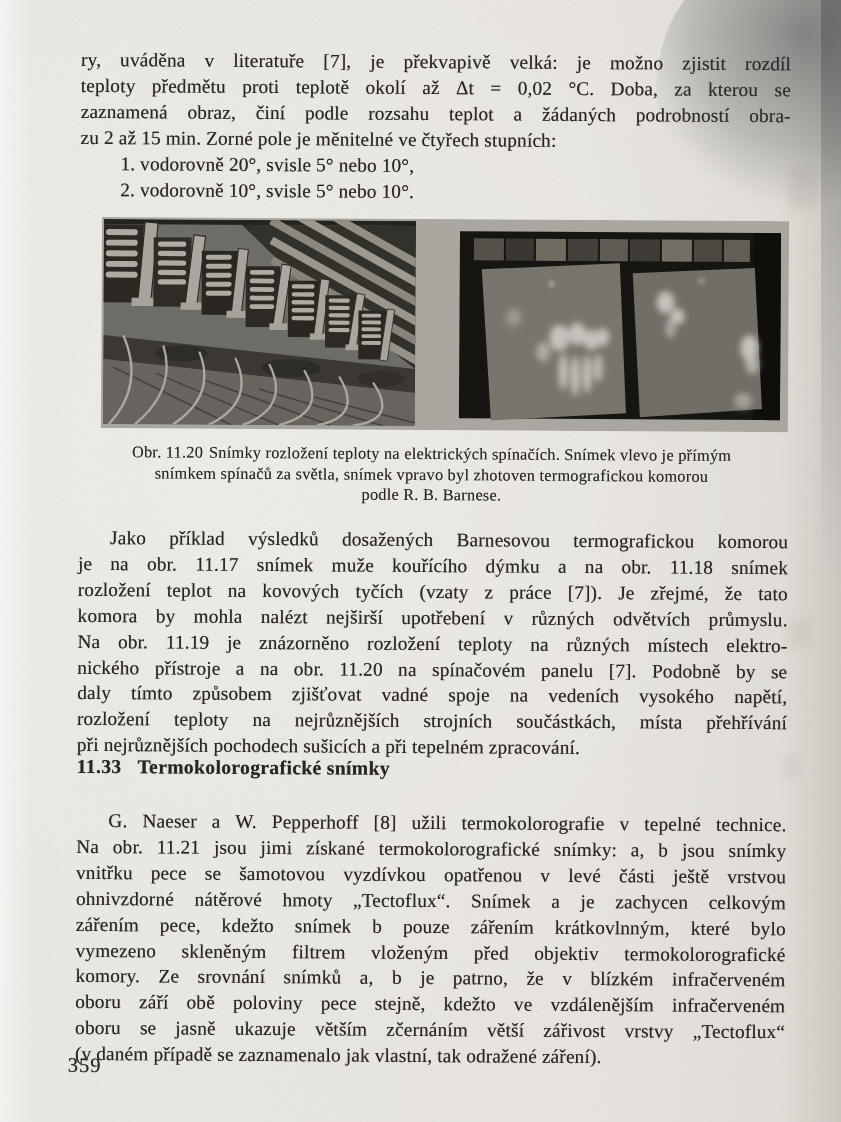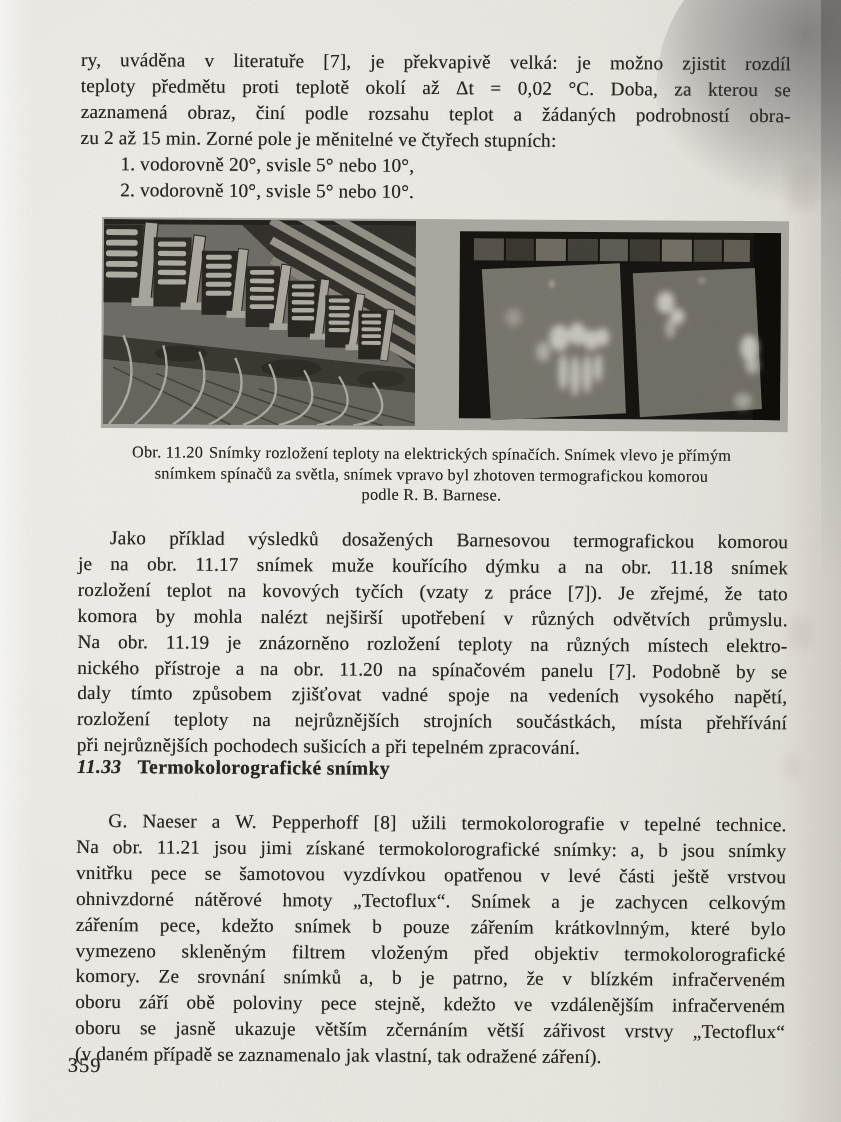--- a/index.html
+++ b/index.html
@@ -37,21 +37,21 @@
     font-size:16.3px; line-height:20.6px; letter-spacing:.25px;
     text-align:center; color:#2d2924;
     text-shadow:0 0 .6px rgba(45,41,36,.5);
   }
   .cap-label{margin-right:6px;}
   .heading{
     position:absolute; left:78px; top:758px; margin:0;
     font-size:19.6px; font-weight:bold; letter-spacing:.35px;
     text-shadow:0 0 .7px rgba(43,39,34,.6);
   }
-  .heading .sec-num{margin-right:16px;font-style:italic;}
+  .heading .sec-num{margin-right:16px;}
   .pageno{
     position:absolute; left:71px; top:1056px;
     font-size:20.5px; letter-spacing:1px;
     text-shadow:0 0 .7px rgba(43,39,34,.6);
   }
   
   .left-light{position:absolute; left:0; top:0; width:34px; height:100%;
     background:linear-gradient(to right, rgba(255,255,255,.8), rgba(255,255,255,0));}
   .right-soft{position:absolute; right:0; top:0; width:60px; height:100%;
     background:linear-gradient(to right, rgba(120,115,108,0), rgba(118,113,106,.16));}

